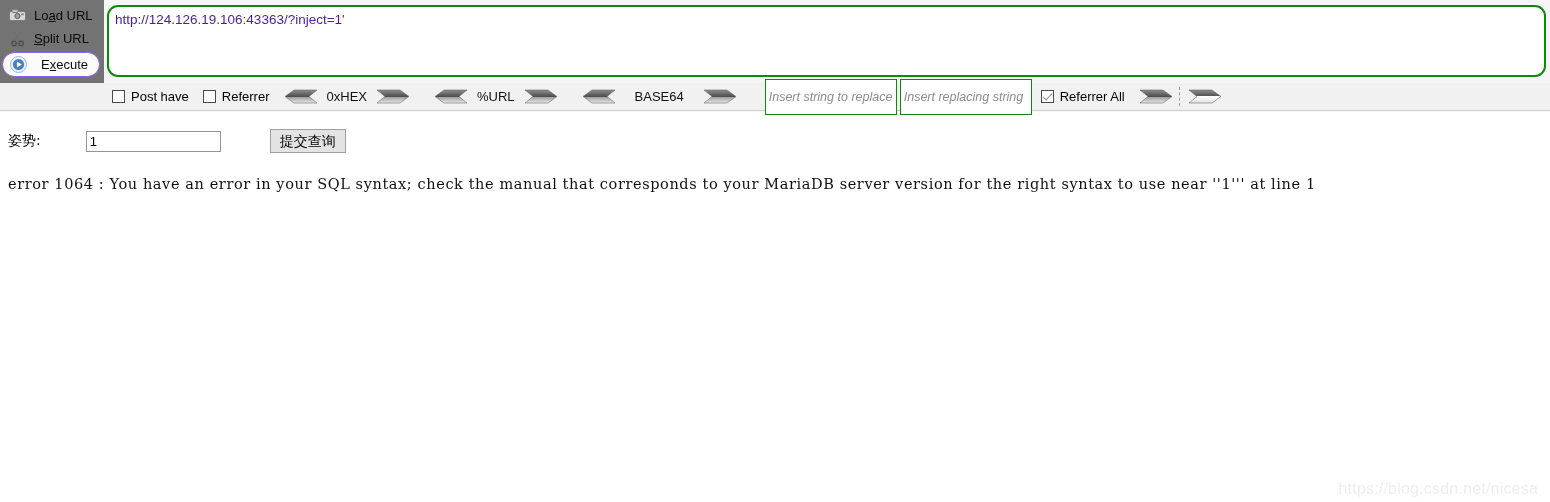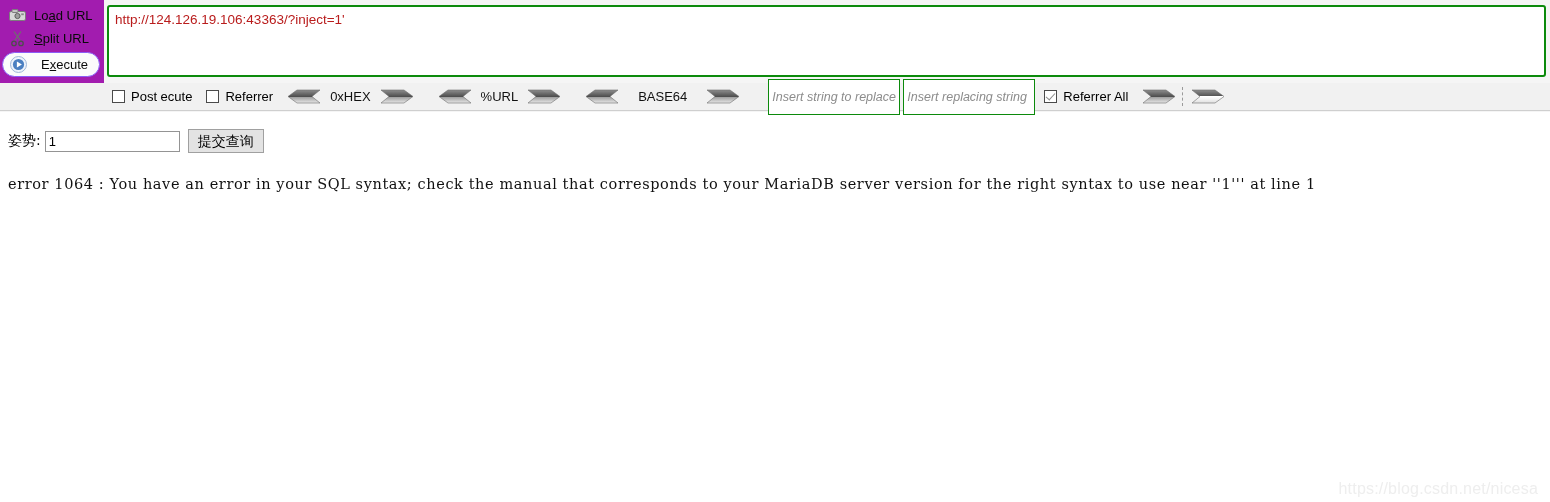--- a/index.html
+++ b/index.html
@@ -29,21 +29,21 @@
   #hackbar-top {
     position: relative;
     height: 83px;
   }
 
   .hb-actions {
     position: absolute;
     left: 0; top: 0;
     width: 104px;
     height: 83px;
-    background: #a21caf;
+    background: #737373;
     text-align: center;
   }
 
   .hb-action {
     display: flex;
     align-items: center;
     height: 23px;
     padding-left: 6px;
     font-size: 13px;
     line-height: 23px;
@@ -85,25 +85,25 @@
     position: absolute;
     left: 107px; top: 5px;
     right: 4px;
     height: 72px;
   }
   .hb-url {
     width: 100%;
     height: 72px;
     box-sizing: border-box;
     border: 2px solid #0c8a0c;
-    border-radius: 3px;
+    border-radius: 11px;
     background: #fff;
     font-family: "Liberation Sans", sans-serif;
     font-size: 13.5px;
-    color: #b91c1c;
+    color: #4c1d95;
     padding: 4px 6px;
     resize: none;
     outline: none;
     overflow: hidden;
     line-height: 17px;
   }
 
   
   #hackbar-bottom {
     position: relative;
@@ -208,20 +208,21 @@
     line-height: 40px;
     letter-spacing: 0px;
     color: #000;
   }
 
   #query-form {
     margin-top: 17px;
     display: flex;
     align-items: center;
     font-size: 14px;
+    gap: 41px;
   }
   #query-form .form-label {
     font-size: 14px;
     margin-right: 4px;
     font-family: "DejaVu Sans", "Liberation Sans", sans-serif;
   }
   #inject-input {
     width: 135px;
     height: 21px;
     box-sizing: border-box;
@@ -313,21 +314,21 @@
     <div class="hb-url-wrap">
       <textarea class="hb-url" id="url-area" spellcheck="false" style="">http://124.126.19.106:43363/?inject=1'</textarea>
     </div>
 
   </div>
 
   <div id="hackbar-bottom">
 
     <label class="hb-check">
       <span class="box"></span>
-      <span>Post ecute</span>
+      <span>Post have</span>
     </label>
 
     <label class="hb-check">
       <span class="box"></span>
       <span>Referrer</span>
     </label>
 
     <span class="codec-group">
       <span class="arrow">
         <svg width="34" height="15" viewBox="0 0 34 15">

